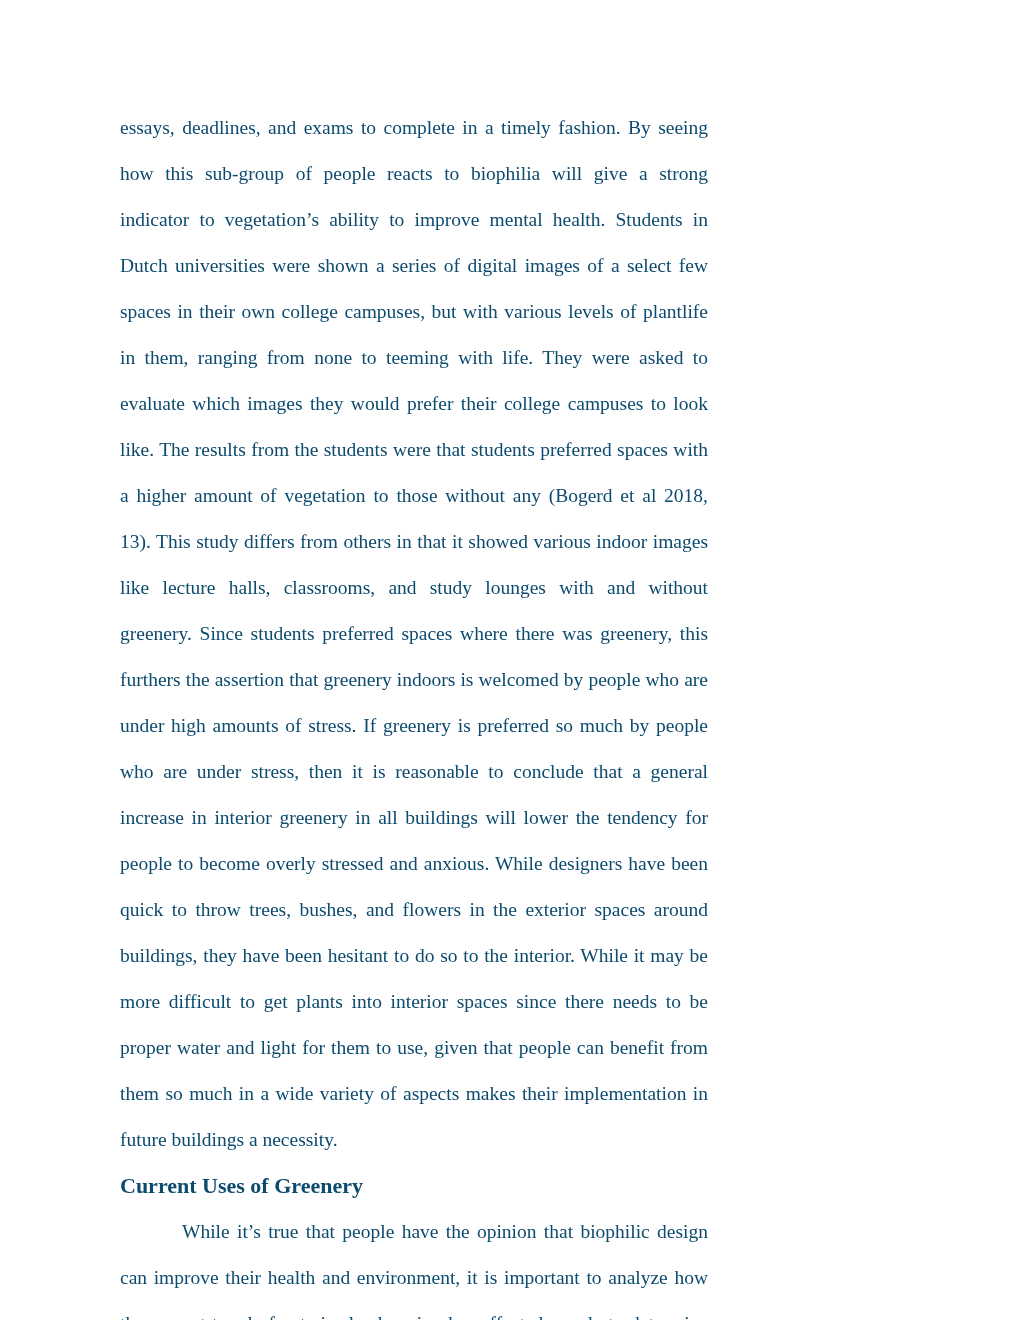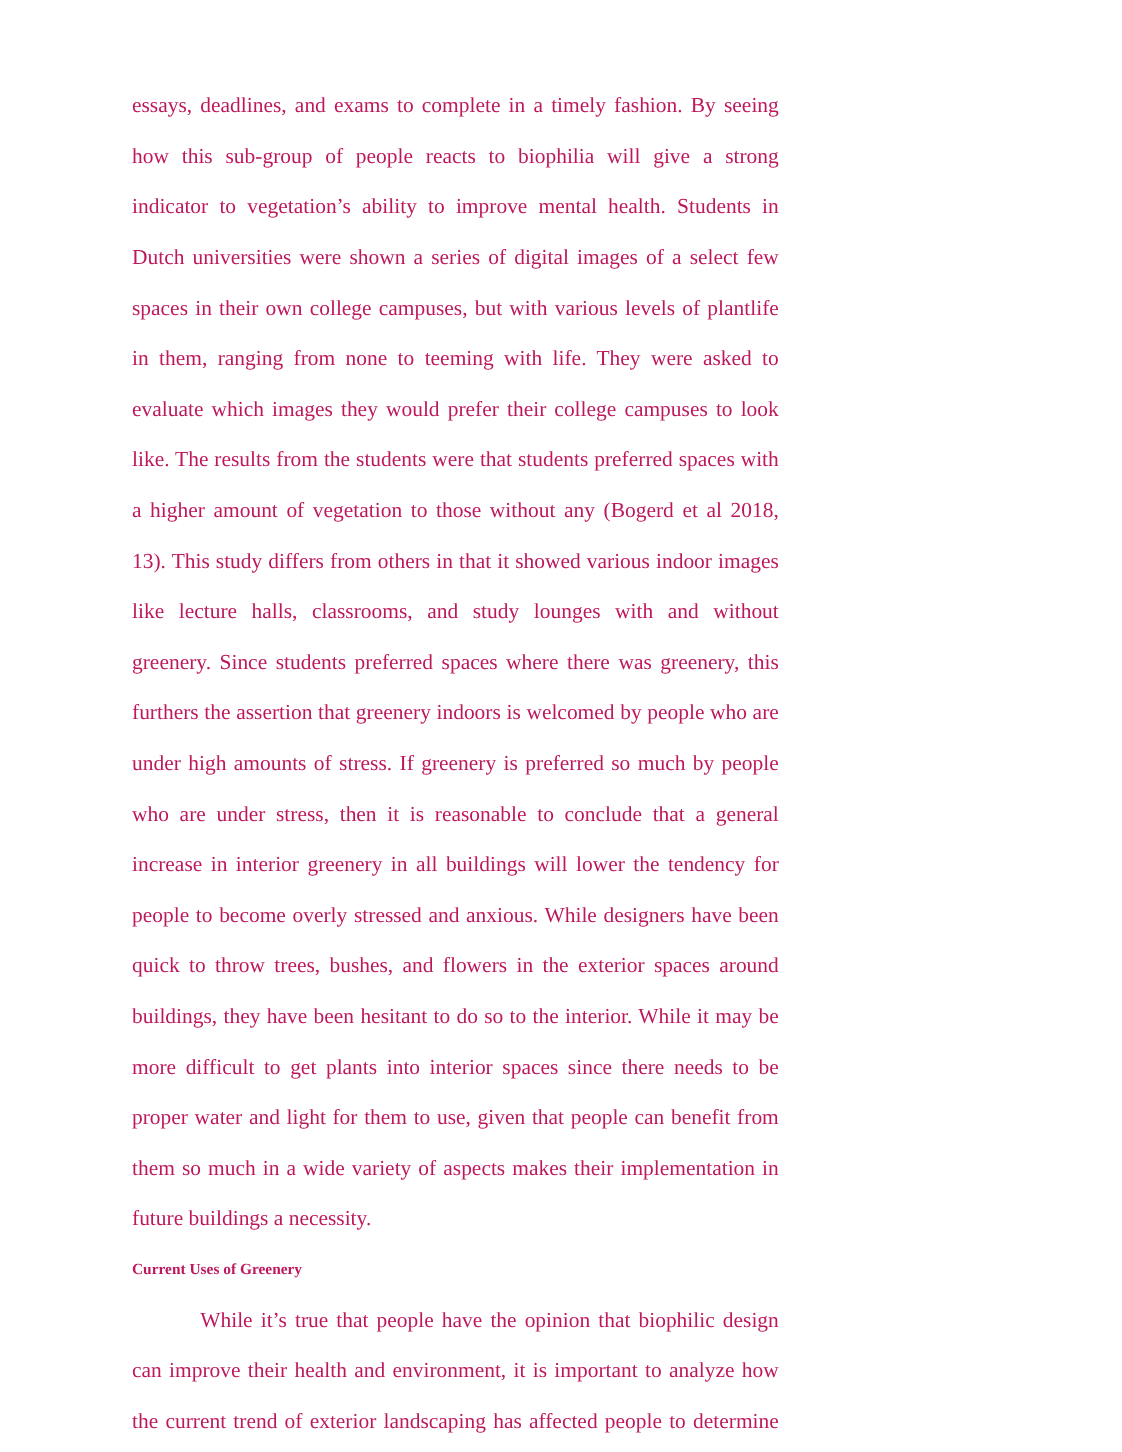--- a/index.html
+++ b/index.html
@@ -10,36 +10,36 @@
   body {
     width: 1020px;
     height: 1320px;
     overflow: hidden;
   }
   .doc-page {
     box-sizing: border-box;
     width: 828px;
     height: 1320px;
     background: #ffffff;
-    padding: 74px 120px 0 120px;
+    padding: 105px 120px 0 120px;
     font-family: "Liberation Serif", "DejaVu Serif", serif;
     font-size: 19.5px;
     line-height: 46px;
-    color: #be185d;
+    color: #0c4a6e;
   }
   .doc-page p {
     margin: 0;
     text-align: justify;
   }
   .doc-page p.indent-first {
     text-indent: 62px;
   }
   .doc-page h2.section-heading {
     margin: 0;
-    font-size: 14px;
+    font-size: 22px;
     line-height: 46px;
     font-weight: bold;
     text-align: left;
   }
 </style>
 </head>
 <body>
 
 <div class="doc-page">
   <p class="body-paragraph">essays, deadlines, and exams to complete in a timely fashion. By seeing how this sub-group of people reacts to biophilia will give a strong indicator to vegetation’s ability to improve mental health. Students in Dutch universities were shown a series of digital images of a select few spaces in their own college campuses, but with various levels of plantlife in them, ranging from none to teeming with life. They were asked to evaluate which images they would prefer their college campuses to look like. The results from the students were that students preferred spaces with a higher amount of vegetation to those without any (Bogerd et al 2018, 13). This study differs from others in that it showed various indoor images like lecture halls, classrooms, and study lounges with and without greenery. Since students preferred spaces where there was greenery, this furthers the assertion that greenery indoors is welcomed by people who are under high amounts of stress. If greenery is preferred so much by people who are under stress, then it is reasonable to conclude that a general increase in interior greenery in all buildings will lower the tendency for people to become overly stressed and anxious. While designers have been quick to throw trees, bushes, and flowers in the exterior spaces around buildings, they have been hesitant to do so to the interior. While it may be more difficult to get plants into interior spaces since there needs to be proper water and light for them to use, given that people can benefit from them so much in a wide variety of aspects makes their implementation in future buildings a necessity.</p>

